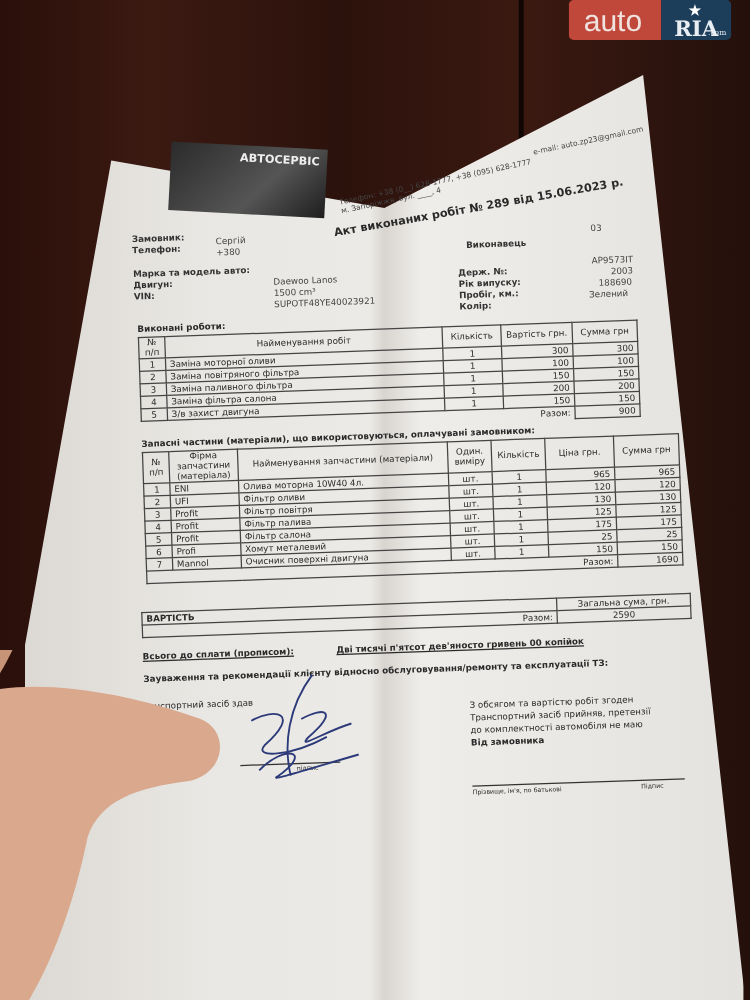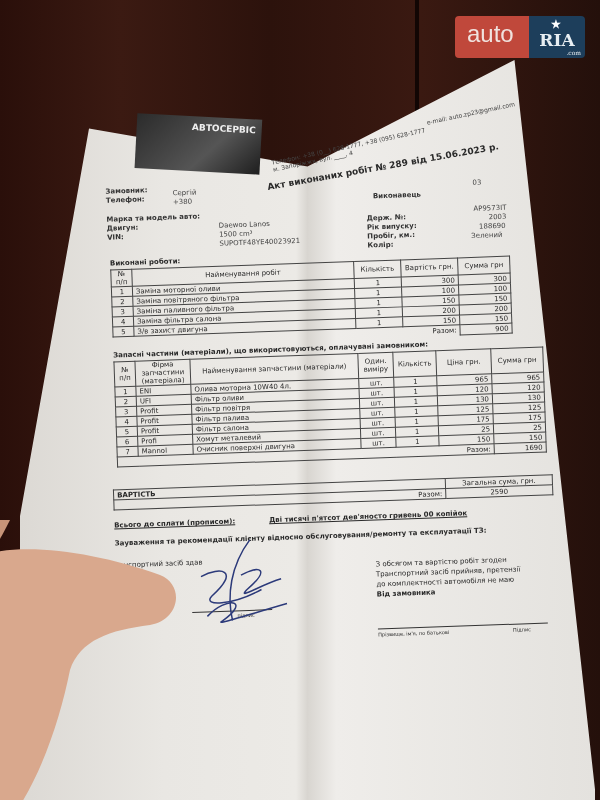--- a/index.html
+++ b/index.html
@@ -2,21 +2,21 @@
 <html><head>
 <meta charset="utf-8">
 <style>
   html, body { margin:0; padding:0; }
   body {
     width:600px; height:800px; overflow:hidden; position:relative;
     background: linear-gradient(90deg, #2a0f0a 0%, #3b1a12 20%, #2c120c 45%, #3a1911 70%, #24100b 100%);
     font-family: "DejaVu Sans", sans-serif;
   }
   .wood-line { position:absolute; top:0; height:260px; width:4px; background:#120604; }
-  .watermark { position:absolute; left:455px; top:16px; height:42px; display:flex; border-radius:4px; overflow:hidden;justify-content:flex-end; }
+  .watermark { position:absolute; left:455px; top:0; height:32px; display:flex; border-radius:4px; overflow:hidden;justify-content:flex-end; }
   .wm-auto { background:#c0483b; color:#f0e2de; font-family:"Liberation Sans", sans-serif; font-size:24px; padding:4px 10px 0 12px; width:52px; }
   .wm-ria { background:#1d3e5b; color:#e8eef2; width:56px; position:relative; font-family:"DejaVu Serif", serif; font-weight:bold; font-size:17px; text-align:center; padding-top:14px; box-sizing:border-box; }
   .wm-star { position:absolute; top:2px; left:22px; font-size:11px; color:#fff; }
   .wm-com { position:absolute; bottom:2px; right:4px; font-size:6px; font-weight:normal; }
 
   .paper {
     position:absolute; left:20px; top:60px; width:575px; height:760px;
     background: linear-gradient(90deg, #dcd9d4 0%, #e9e7e3 25%, #eceae6 48%, #d8d5d0 50%, #efedea 55%, #e4e2de 100%);
     clip-path: polygon(12% 9%, 50% 14%, 86% 0%, 100% 96%, 100% 100%, 0% 100%, 0% 60%);
   }

